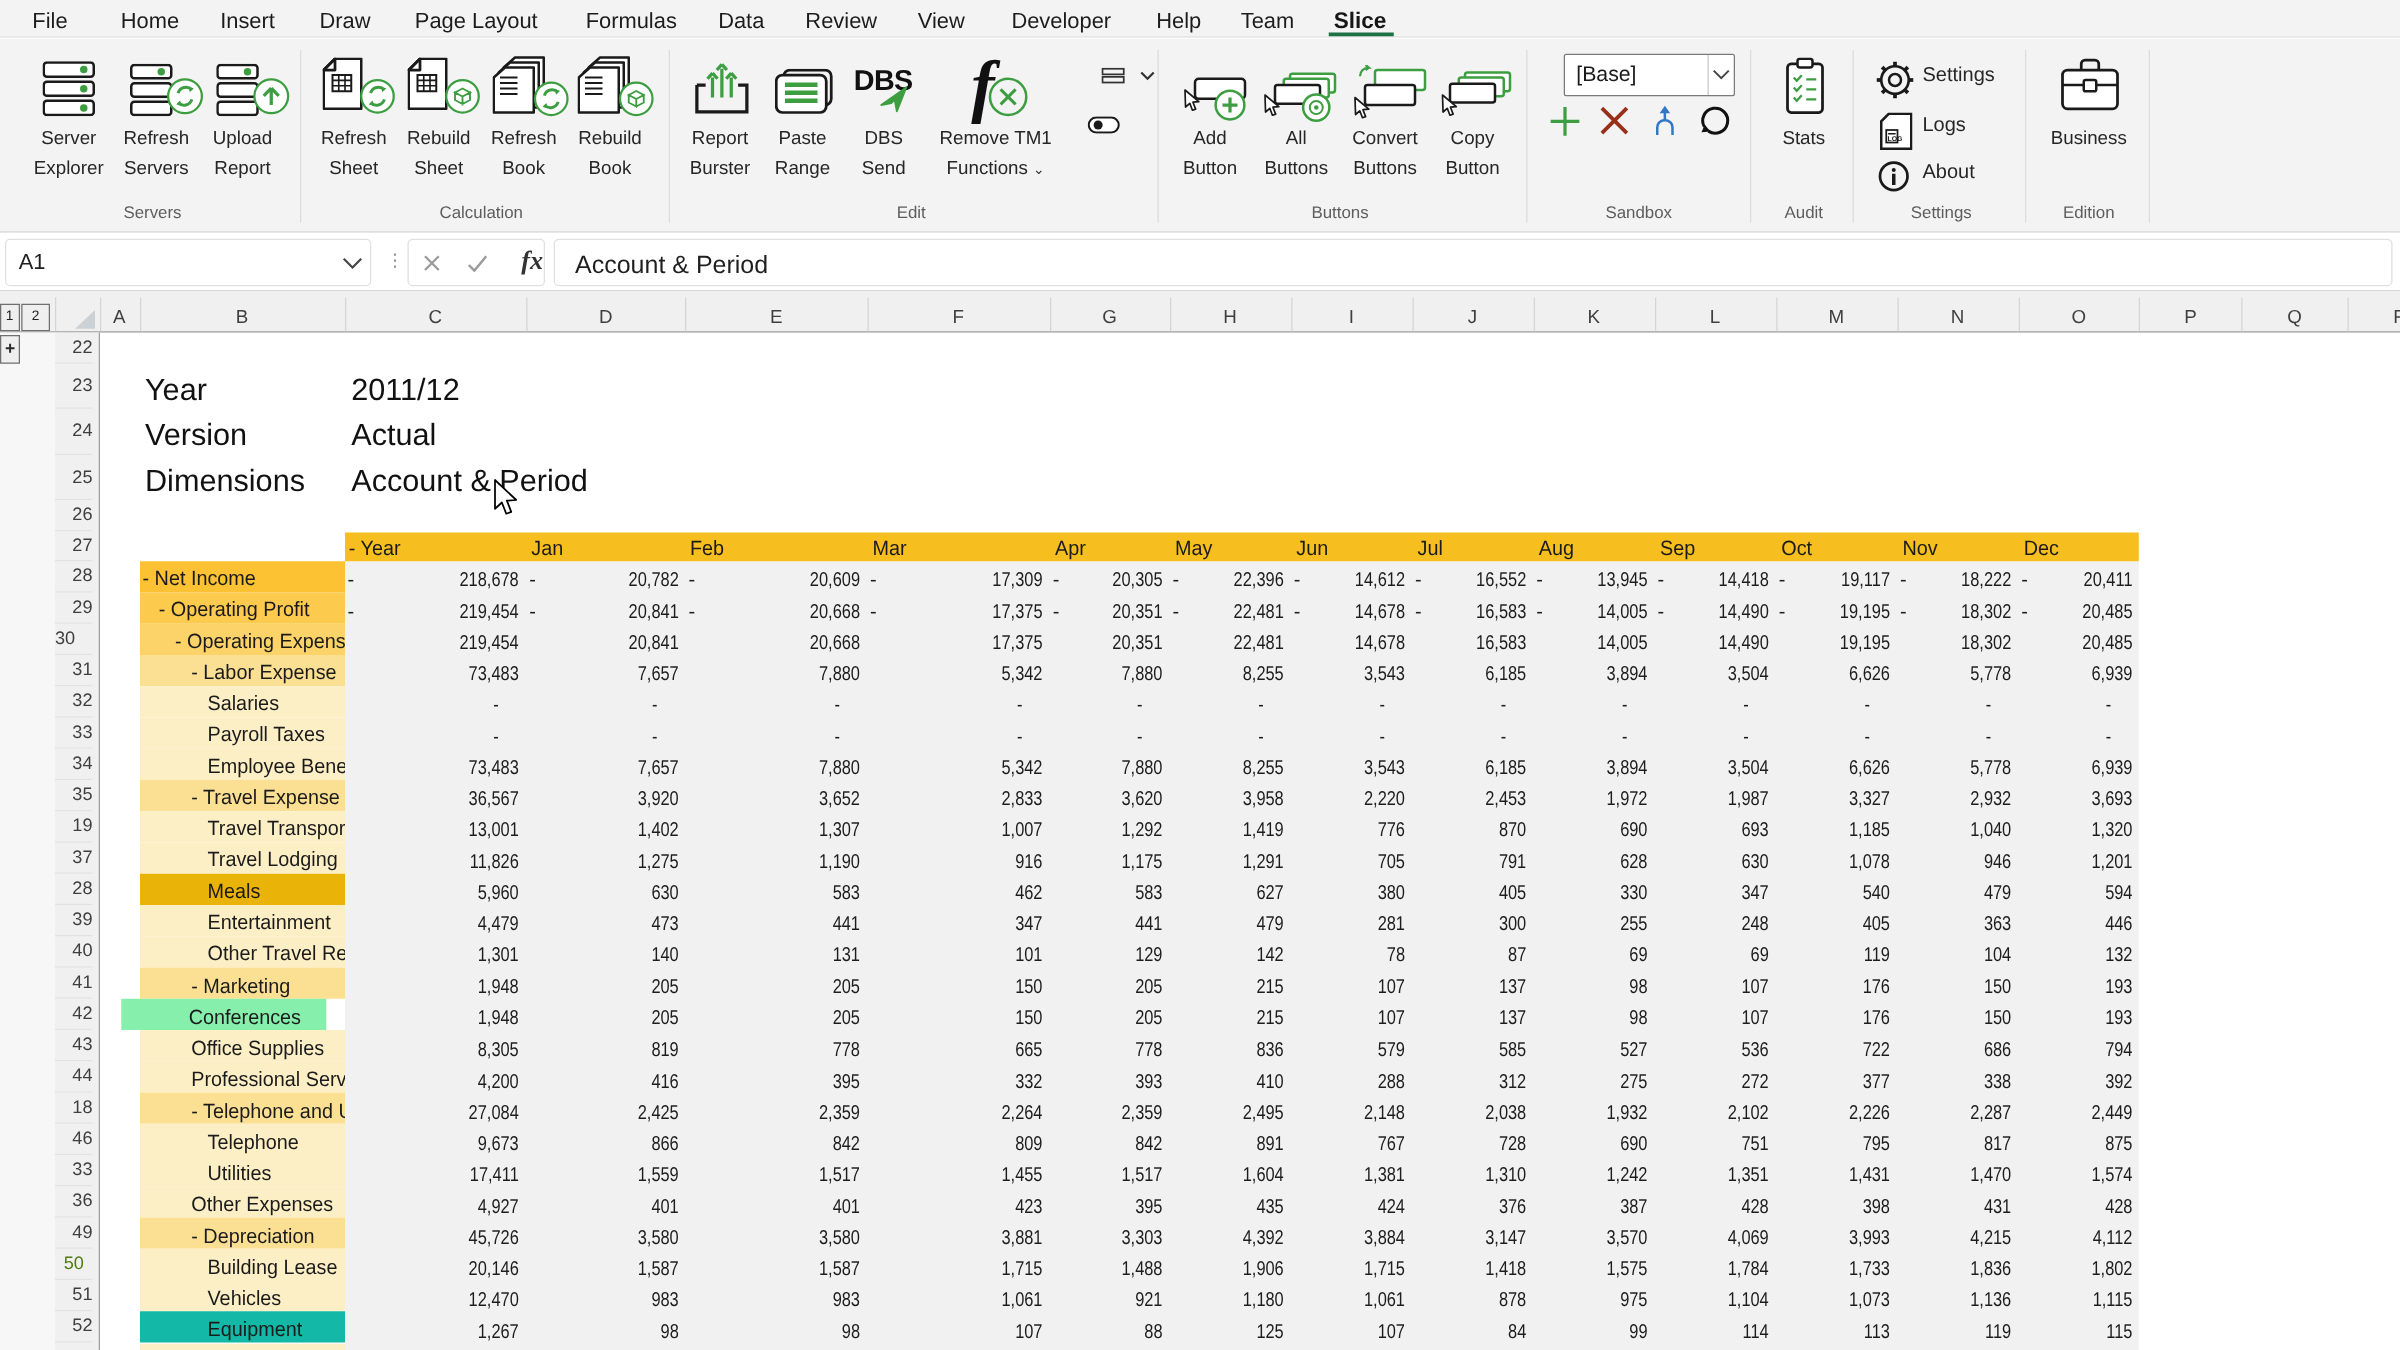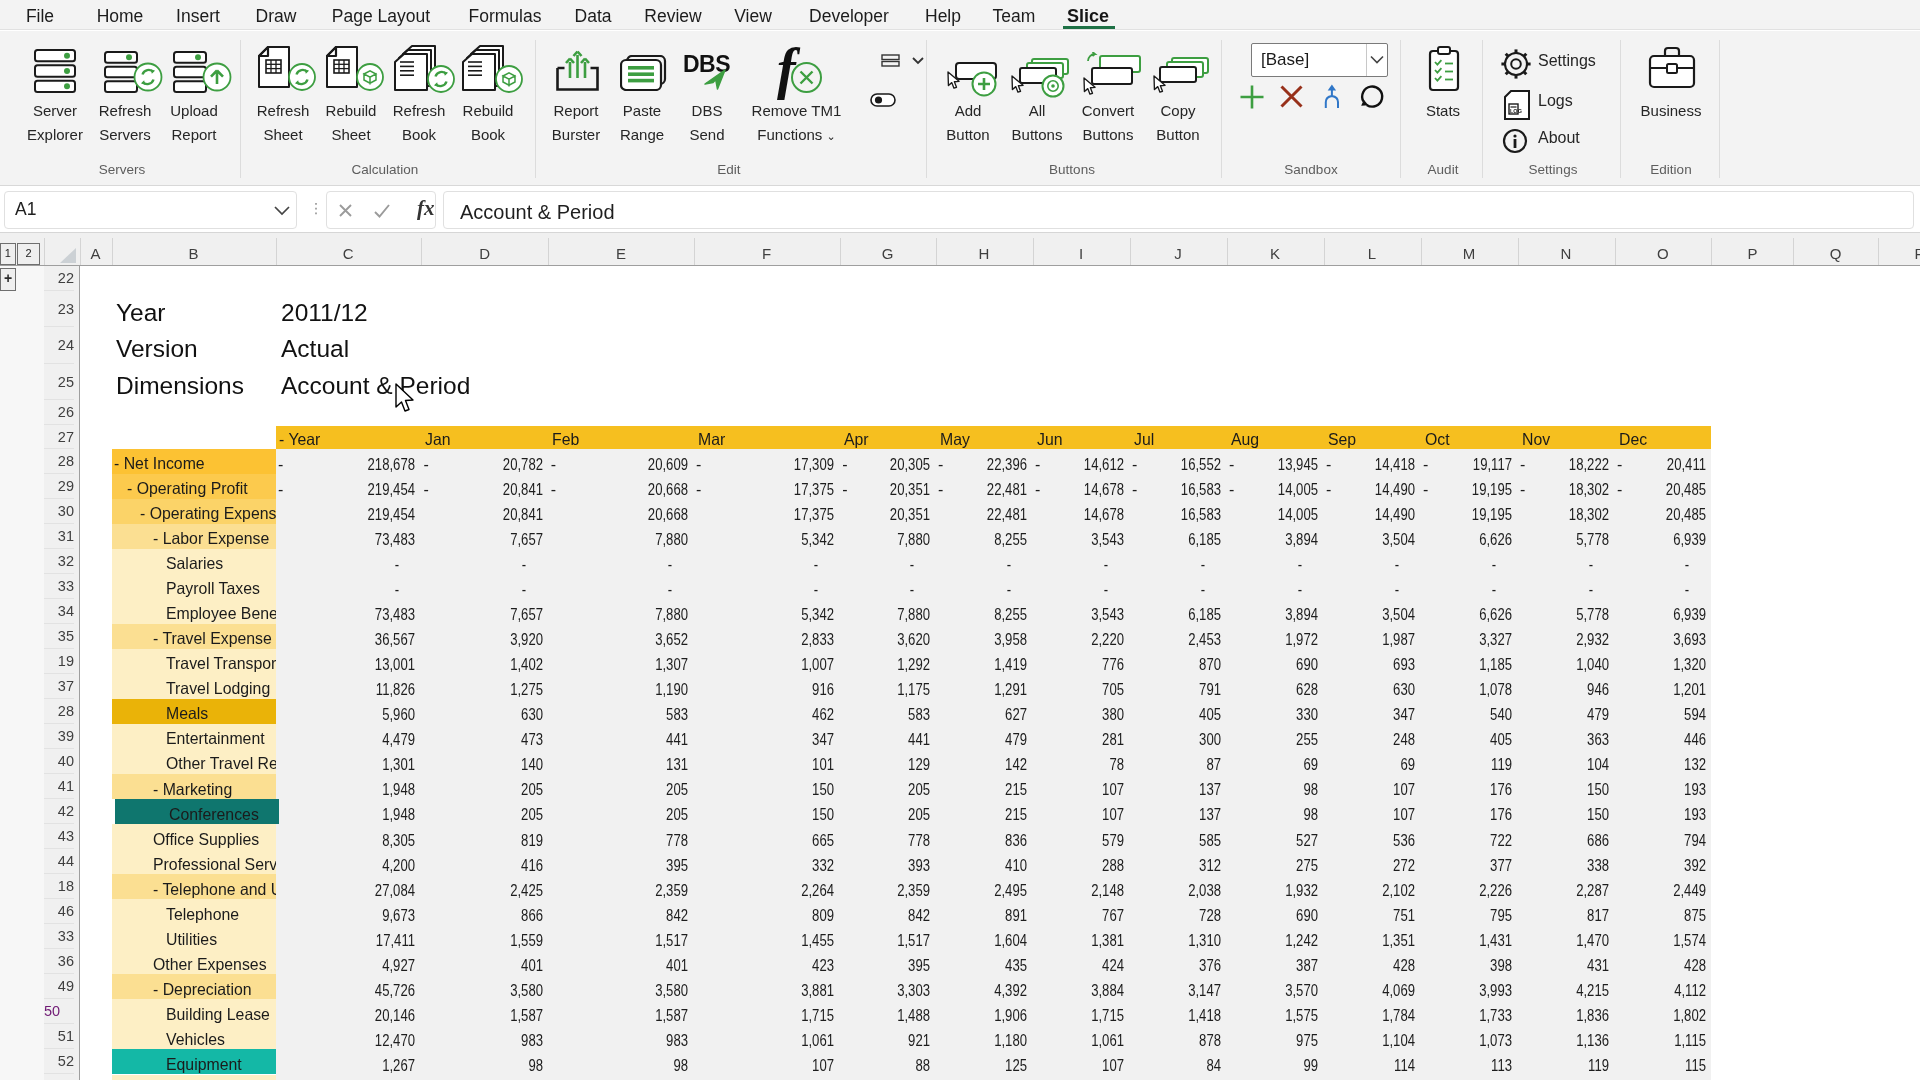--- a/index.html
+++ b/index.html
@@ -325,41 +325,41 @@
 <div class="abs" style="left:44px;top:266px;width:35.5px;height:814px;background:#f0f0f0;border-right:1px solid #9e9e9e"></div>
 <div class="abs" style="left:0px;top:267.5px;width:16px;height:23px;background:#efefef;border:1.5px solid #6f6f6f;font-size:14px;font-weight:700;color:#2b2b2b;text-align:center;line-height:19px;box-sizing:border-box">+</div>
 <div class="abs" style="left:44px;top:266.0px;width:30px;height:25.19999999999999px;border-bottom:1px solid #e2e2e2;font-size:14.5px;color:#3f3f3f;text-align:right;line-height:25.19999999999999px">22</div>
 <div class="abs" style="left:44px;top:291.2px;width:30px;height:36.19999999999999px;border-bottom:1px solid #e2e2e2;font-size:14.5px;color:#3f3f3f;text-align:right;line-height:36.19999999999999px">23</div>
 <div class="abs" style="left:44px;top:327.4px;width:30px;height:36.200000000000045px;border-bottom:1px solid #e2e2e2;font-size:14.5px;color:#3f3f3f;text-align:right;line-height:36.200000000000045px">24</div>
 <div class="abs" style="left:44px;top:363.6px;width:30px;height:36.19999999999999px;border-bottom:1px solid #e2e2e2;font-size:14.5px;color:#3f3f3f;text-align:right;line-height:36.19999999999999px">25</div>
 <div class="abs" style="left:44px;top:399.8px;width:30px;height:25.69999999999999px;border-bottom:1px solid #e2e2e2;font-size:14.5px;color:#3f3f3f;text-align:right;line-height:25.69999999999999px">26</div>
 <div class="abs" style="left:44px;top:425.5px;width:30px;height:23.0px;border-bottom:1px solid #e2e2e2;font-size:14.5px;color:#3f3f3f;text-align:right;line-height:23.0px">27</div>
 <div class="abs" style="left:44px;top:448.5px;width:30px;height:25.04000000000002px;border-bottom:1px solid #e2e2e2;font-size:14.5px;color:#3f3f3f;text-align:right;line-height:25.04000000000002px">28</div>
 <div class="abs" style="left:44px;top:473.54px;width:30px;height:25.039999999999964px;border-bottom:1px solid #e2e2e2;font-size:14.5px;color:#3f3f3f;text-align:right;line-height:25.039999999999964px">29</div>
-<div class="abs" style="left:44px;top:498.58px;width:30px;height:25.04000000000002px;border-bottom:1px solid #e2e2e2;font-size:14.5px;color:#3f3f3f;text-align:right;line-height:25.04000000000002px">30</div>
+<div class="abs" style="left:44px;top:498.58px;width:30px;height:25.04000000000002px;border-bottom:1px solid #e2e2e2;font-size:14.5px;color:#3f3f3f;line-height:25.04000000000002px">30</div>
 <div class="abs" style="left:44px;top:523.62px;width:30px;height:25.039999999999964px;border-bottom:1px solid #e2e2e2;font-size:14.5px;color:#3f3f3f;text-align:right;line-height:25.039999999999964px">31</div>
 <div class="abs" style="left:44px;top:548.66px;width:30px;height:25.040000000000077px;border-bottom:1px solid #e2e2e2;font-size:14.5px;color:#3f3f3f;text-align:right;line-height:25.040000000000077px">32</div>
 <div class="abs" style="left:44px;top:573.7px;width:30px;height:25.039999999999964px;border-bottom:1px solid #e2e2e2;font-size:14.5px;color:#3f3f3f;text-align:right;line-height:25.039999999999964px">33</div>
 <div class="abs" style="left:44px;top:598.74px;width:30px;height:25.039999999999964px;border-bottom:1px solid #e2e2e2;font-size:14.5px;color:#3f3f3f;text-align:right;line-height:25.039999999999964px">34</div>
 <div class="abs" style="left:44px;top:623.78px;width:30px;height:25.039999999999964px;border-bottom:1px solid #e2e2e2;font-size:14.5px;color:#3f3f3f;text-align:right;line-height:25.039999999999964px">35</div>
 <div class="abs" style="left:44px;top:648.8199999999999px;width:30px;height:25.040000000000077px;border-bottom:1px solid #e2e2e2;font-size:14.5px;color:#3f3f3f;text-align:right;line-height:25.040000000000077px">19</div>
 <div class="abs" style="left:44px;top:673.86px;width:30px;height:25.039999999999964px;border-bottom:1px solid #e2e2e2;font-size:14.5px;color:#3f3f3f;text-align:right;line-height:25.039999999999964px">37</div>
 <div class="abs" style="left:44px;top:698.9px;width:30px;height:25.040000000000077px;border-bottom:1px solid #e2e2e2;font-size:14.5px;color:#3f3f3f;text-align:right;line-height:25.040000000000077px">28</div>
 <div class="abs" style="left:44px;top:723.94px;width:30px;height:25.039999999999964px;border-bottom:1px solid #e2e2e2;font-size:14.5px;color:#3f3f3f;text-align:right;line-height:25.039999999999964px">39</div>
 <div class="abs" style="left:44px;top:748.98px;width:30px;height:25.039999999999964px;border-bottom:1px solid #e2e2e2;font-size:14.5px;color:#3f3f3f;text-align:right;line-height:25.039999999999964px">40</div>
 <div class="abs" style="left:44px;top:774.02px;width:30px;height:25.039999999999964px;border-bottom:1px solid #e2e2e2;font-size:14.5px;color:#3f3f3f;text-align:right;line-height:25.039999999999964px">41</div>
 <div class="abs" style="left:44px;top:799.06px;width:30px;height:25.039999999999964px;border-bottom:1px solid #e2e2e2;font-size:14.5px;color:#3f3f3f;text-align:right;line-height:25.039999999999964px">42</div>
 <div class="abs" style="left:44px;top:824.0999999999999px;width:30px;height:25.040000000000077px;border-bottom:1px solid #e2e2e2;font-size:14.5px;color:#3f3f3f;text-align:right;line-height:25.040000000000077px">43</div>
 <div class="abs" style="left:44px;top:849.14px;width:30px;height:25.040000000000077px;border-bottom:1px solid #e2e2e2;font-size:14.5px;color:#3f3f3f;text-align:right;line-height:25.040000000000077px">44</div>
 <div class="abs" style="left:44px;top:874.1800000000001px;width:30px;height:25.039999999999964px;border-bottom:1px solid #e2e2e2;font-size:14.5px;color:#3f3f3f;text-align:right;line-height:25.039999999999964px">18</div>
 <div class="abs" style="left:44px;top:899.22px;width:30px;height:25.039999999999964px;border-bottom:1px solid #e2e2e2;font-size:14.5px;color:#3f3f3f;text-align:right;line-height:25.039999999999964px">46</div>
 <div class="abs" style="left:44px;top:924.26px;width:30px;height:25.039999999999964px;border-bottom:1px solid #e2e2e2;font-size:14.5px;color:#3f3f3f;text-align:right;line-height:25.039999999999964px">33</div>
 <div class="abs" style="left:44px;top:949.3px;width:30px;height:25.040000000000077px;border-bottom:1px solid #e2e2e2;font-size:14.5px;color:#3f3f3f;text-align:right;line-height:25.040000000000077px">36</div>
 <div class="abs" style="left:44px;top:974.34px;width:30px;height:25.039999999999964px;border-bottom:1px solid #e2e2e2;font-size:14.5px;color:#3f3f3f;text-align:right;line-height:25.039999999999964px">49</div>
-<div class="abs" style="left:44px;top:999.38px;width:30px;height:25.040000000000077px;border-bottom:1px solid #e2e2e2;font-size:14.5px;color:#701a75;text-align:left;line-height:25.040000000000077px">50</div>
+<div class="abs" style="left:44px;top:999.38px;width:30px;height:25.040000000000077px;border-bottom:1px solid #e2e2e2;font-size:14.5px;color:#4d7c0f;text-align:center;line-height:25.040000000000077px">50</div>
 <div class="abs" style="left:44px;top:1024.42px;width:30px;height:25.039999999999964px;border-bottom:1px solid #e2e2e2;font-size:14.5px;color:#3f3f3f;text-align:right;line-height:25.039999999999964px">51</div>
 <div class="abs" style="left:44px;top:1049.46px;width:30px;height:25.039999999999964px;border-bottom:1px solid #e2e2e2;font-size:14.5px;color:#3f3f3f;text-align:right;line-height:25.039999999999964px">52</div>
 <div class="abs" style="left:116px;top:295.2px;height:36.19999999999999px;line-height:36.19999999999999px;font-size:24.5px;color:#111">Year</div>
 <div class="abs" style="left:281px;top:295.2px;height:36.19999999999999px;line-height:36.19999999999999px;font-size:24.5px;color:#111">2011/12</div>
 <div class="abs" style="left:116px;top:331.4px;height:36.200000000000045px;line-height:36.200000000000045px;font-size:24.5px;color:#111">Version</div>
 <div class="abs" style="left:281px;top:331.4px;height:36.200000000000045px;line-height:36.200000000000045px;font-size:24.5px;color:#111">Actual</div>
 <div class="abs" style="left:116px;top:367.6px;height:36.19999999999999px;line-height:36.19999999999999px;font-size:24.5px;color:#111">Dimensions</div>
 <div class="abs" style="left:281px;top:367.6px;height:36.19999999999999px;line-height:36.19999999999999px;font-size:24.5px;color:#111">Account &amp; Period</div>
 <div class="abs" style="left:275.6px;top:448.5px;width:1435.8000000000002px;height:631.5px;background:#f1f1f1"></div>
 <div class="abs" style="left:275.6px;top:425.5px;width:1435.8000000000002px;height:23px;background:#f6bf1f"></div>
@@ -619,21 +619,21 @@
 <div class="abs num" style="left:734.2px;top:781.42px;width:100px;height:25.04px;line-height:17.64px;text-align:right">150</div>
 <div class="abs num" style="left:830.1px;top:781.42px;width:100px;height:25.04px;line-height:17.64px;text-align:right">205</div>
 <div class="abs num" style="left:927.0px;top:781.42px;width:100px;height:25.04px;line-height:17.64px;text-align:right">215</div>
 <div class="abs num" style="left:1024.0px;top:781.42px;width:100px;height:25.04px;line-height:17.64px;text-align:right">107</div>
 <div class="abs num" style="left:1121.0px;top:781.42px;width:100px;height:25.04px;line-height:17.64px;text-align:right">137</div>
 <div class="abs num" style="left:1218.0px;top:781.42px;width:100px;height:25.04px;line-height:17.64px;text-align:right">98</div>
 <div class="abs num" style="left:1315.0px;top:781.42px;width:100px;height:25.04px;line-height:17.64px;text-align:right">107</div>
 <div class="abs num" style="left:1412.0px;top:781.42px;width:100px;height:25.04px;line-height:17.64px;text-align:right">176</div>
 <div class="abs num" style="left:1509.0px;top:781.42px;width:100px;height:25.04px;line-height:17.64px;text-align:right">150</div>
 <div class="abs num" style="left:1605.9px;top:781.42px;width:100px;height:25.04px;line-height:17.64px;text-align:right">193</div>
-<div class="abs" style="left:115px;top:799.06px;width:164.1px;height:25.04px;background:#0f766e;overflow:hidden">
+<div class="abs" style="left:97px;top:799.06px;width:164.1px;height:25.04px;background:#86efac;overflow:hidden">
       <div class="abs" style="left:54.0px;top:2.5px;height:25.04px;line-height:25.04px;font-size:16.5px;color:#151515;white-space:nowrap"><span class="lbl" style="display:inline-block">Conferences</span></div>
     </div>
 <div class="abs num" style="left:315.4px;top:806.4599999999999px;width:100px;height:25.04px;line-height:17.64px;text-align:right">1,948</div>
 <div class="abs num" style="left:442.79999999999995px;top:806.4599999999999px;width:100px;height:25.04px;line-height:17.64px;text-align:right">205</div>
 <div class="abs num" style="left:588.1px;top:806.4599999999999px;width:100px;height:25.04px;line-height:17.64px;text-align:right">205</div>
 <div class="abs num" style="left:734.2px;top:806.4599999999999px;width:100px;height:25.04px;line-height:17.64px;text-align:right">150</div>
 <div class="abs num" style="left:830.1px;top:806.4599999999999px;width:100px;height:25.04px;line-height:17.64px;text-align:right">205</div>
 <div class="abs num" style="left:927.0px;top:806.4599999999999px;width:100px;height:25.04px;line-height:17.64px;text-align:right">215</div>
 <div class="abs num" style="left:1024.0px;top:806.4599999999999px;width:100px;height:25.04px;line-height:17.64px;text-align:right">107</div>
 <div class="abs num" style="left:1121.0px;top:806.4599999999999px;width:100px;height:25.04px;line-height:17.64px;text-align:right">137</div>

